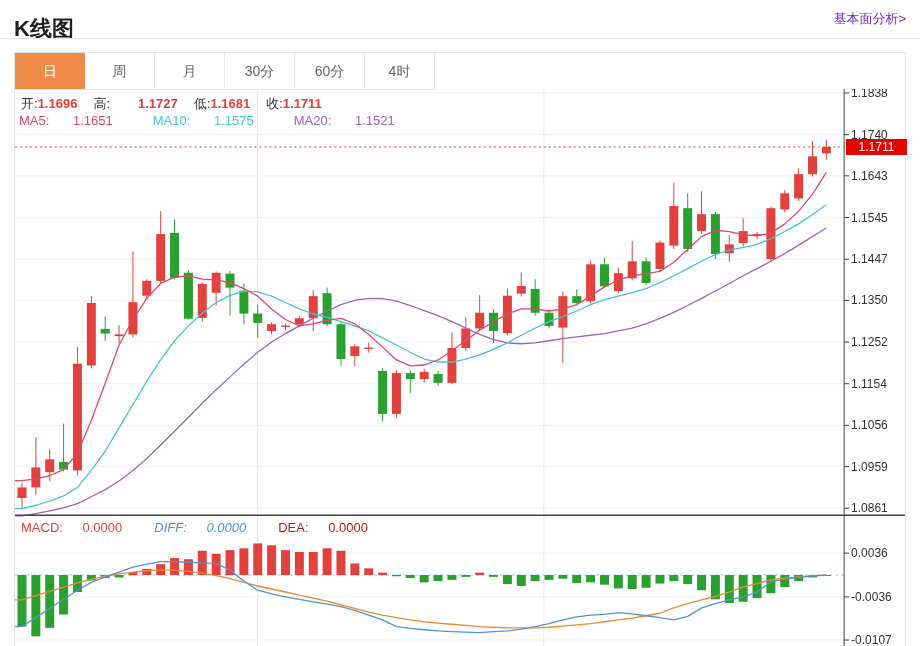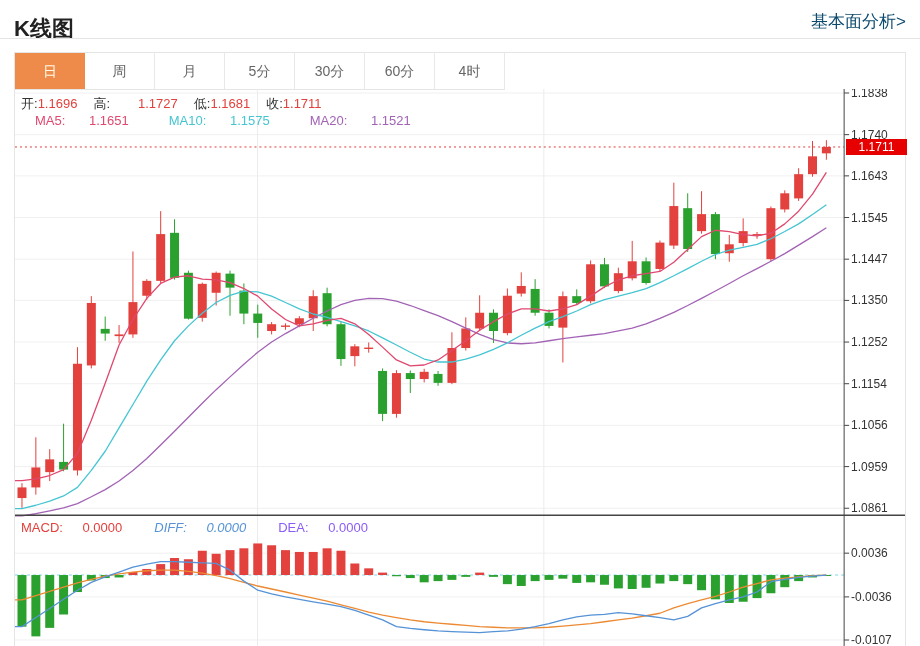--- a/index.html
+++ b/index.html
@@ -1,53 +1,52 @@
 <!DOCTYPE html>
 <html><head>
 <meta charset="utf-8">
 <style>
   html,body{margin:0;padding:0;background:#fff;}
   body{width:920px;height:646px;position:relative;overflow:hidden;
        font-family:"Liberation Sans","DejaVu Sans",sans-serif;}
   .page-title{position:absolute;left:14px;top:14px;font-size:22px;font-weight:bold;color:#222;}
-  .fund-link{position:absolute;right:14px;top:10px;font-size:17px;color:#0c4a6e;text-decoration:none;cursor:pointer;}
+  .fund-link{position:absolute;right:14px;top:10px;font-size:13px;color:#6d28d9;text-decoration:none;cursor:pointer;}
   .header-divider{position:absolute;left:0;top:38px;width:920px;height:1px;background:#e5e5e5;}
   .panel-frame{position:absolute;left:14px;top:52px;width:892px;height:594px;
                border:1px solid #e5e5e5;border-bottom:none;box-sizing:border-box;}
   .tabs{position:absolute;left:0;top:0;height:36px;display:flex;border-bottom:1px solid #e5e5e5;background:#fff;}
   .tab{width:70px;height:36px;line-height:36px;text-align:center;font-size:14px;color:#666;
        border-right:1px solid #e8e8e8;box-sizing:border-box;cursor:pointer;background:#fff;}
   .tab.active{color:#fffbe6;border-right:none;}
   .chart-wrap{position:absolute;left:0;top:36px;width:890px;height:557px;}
   .chart-wrap svg{position:absolute;left:0;top:0;}
   svg text{font-family:"Liberation Sans","DejaVu Sans",sans-serif;font-size:12px;fill:#333;}
   .legend{position:absolute;font-size:13px;white-space:nowrap;pointer-events:none;}
   .legend-ohlc{left:6px;top:6px;}
   .legend-ohlc .l{color:#333;}
-  .legend-ohlc .v{margin-right:16px;}
-  .legend-ma{left:20px;top:24px;}
+  .legend-ohlc .v{margin-right:16px;font-weight:bold;}
+  .legend-ma{left:4px;top:24px;}
   .legend-ma span{margin-right:20px;}
   .legend-macd{left:6px;top:431px;}
   .legend-macd span{margin-right:16px;text-align:center;}
   .price-badge{position:absolute;left:831px;top:50px;width:61px;height:16px;background:#e60000;
                color:#fff;font-size:12px;line-height:16px;text-align:center;}
 </style>
 </head>
 <body>
 
 <div class="page-title">K线图</div>
 <a class="fund-link">基本面分析&gt;</a>
 <div class="header-divider"></div>
 
 <div class="panel-frame">
   <div class="tabs">
     <div class="tab active" style="background: rgb(239, 139, 74);">日</div>
     <div class="tab">周</div>
     <div class="tab">月</div>
-    <div class="tab">5分</div>
     <div class="tab">30分</div>
     <div class="tab">60分</div>
     <div class="tab">4时</div>
   </div>
 
   <div class="chart-wrap">
     <svg id="chart" width="890" height="557" viewBox="0 0 892 558" preserveAspectRatio="none">
         <line x1="0" y1="4" x2="831" y2="4" stroke="#f0f0f0"></line>
         <line x1="0" y1="45.727737973388095" x2="831" y2="45.727737973388095" stroke="#f0f0f0"></line>
         <line x1="0" y1="87.02968270214983" x2="831" y2="87.02968270214983" stroke="#f0f0f0"></line>
@@ -280,18 +279,18 @@
         <text x="838" y="556">-0.0107</text>
       </svg>
 
     <div class="legend legend-ohlc">
       <span class="l">开:</span><span class="v" style="color: rgb(226, 65, 61);">1.1696</span><span class="l">高:</span><span class="v" style="color: rgb(226, 65, 61); margin-left: 28px;">1.1727</span><span class="l">低:</span><span class="v" style="color: rgb(226, 65, 61);">1.1681</span><span class="l">收:</span><span class="v" style="color: rgb(226, 65, 61);">1.1711</span>
     </div>
     <div class="legend legend-ma">
       <span style="color: rgb(224, 72, 111);"><span>MA5:</span> <span>1.1651</span></span><span style="color: rgb(69, 197, 210);"><span>MA10:</span> <span>1.1575</span></span><span style="color: rgb(162, 99, 181);"><span>MA20:</span> <span>1.1521</span></span>
     </div>
     <div class="legend legend-macd">
-      <span style="color: rgb(226, 65, 61);"><span>MACD:</span> <span>0.0000</span></span><span style="color: rgb(85, 146, 214); font-style: italic;"><span>DIFF:</span> <span>0.0000</span></span><span style="color: #8b5cf6;"><span>DEA:</span> <span>0.0000</span></span>
+      <span style="color: rgb(226, 65, 61);"><span>MACD:</span> <span>0.0000</span></span><span style="color: rgb(85, 146, 214); font-style: italic;"><span>DIFF:</span> <span>0.0000</span></span><span style="color: #b91c1c;"><span>DEA:</span> <span>0.0000</span></span>
     </div>
 
     <div class="price-badge" style="background: rgb(230, 0, 0);">1.1711</div>
   </div>
 </div>
 
 </body></html>

